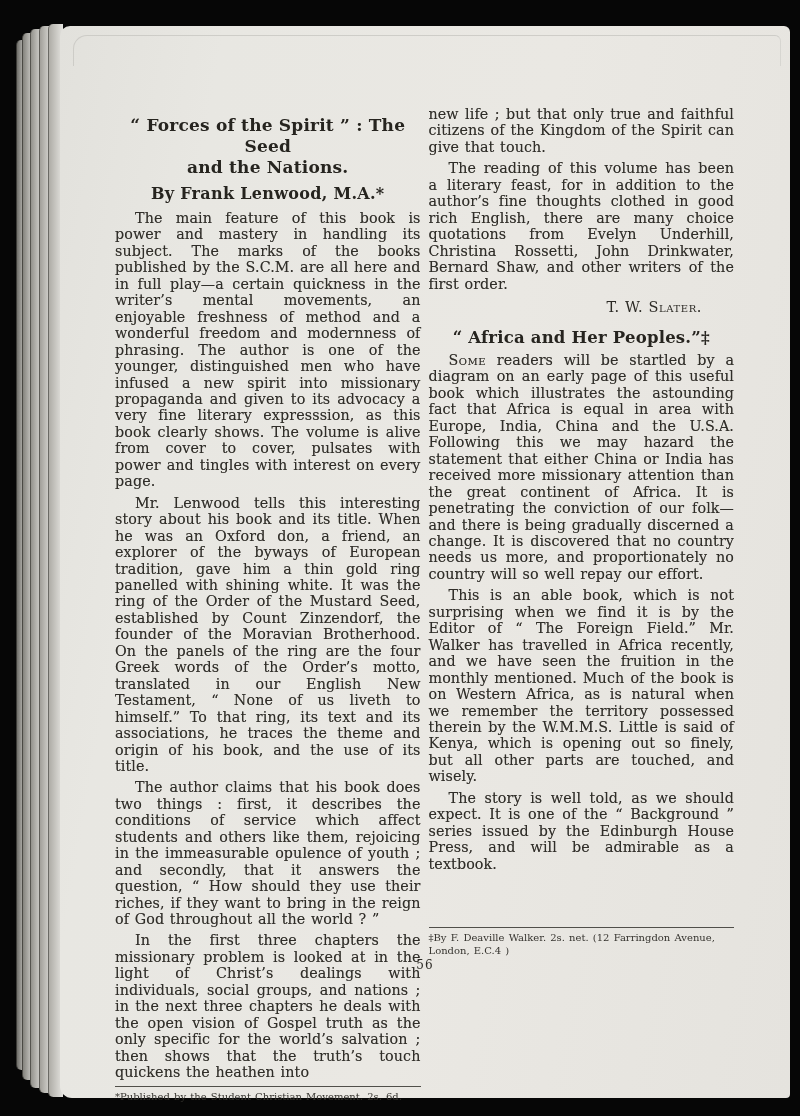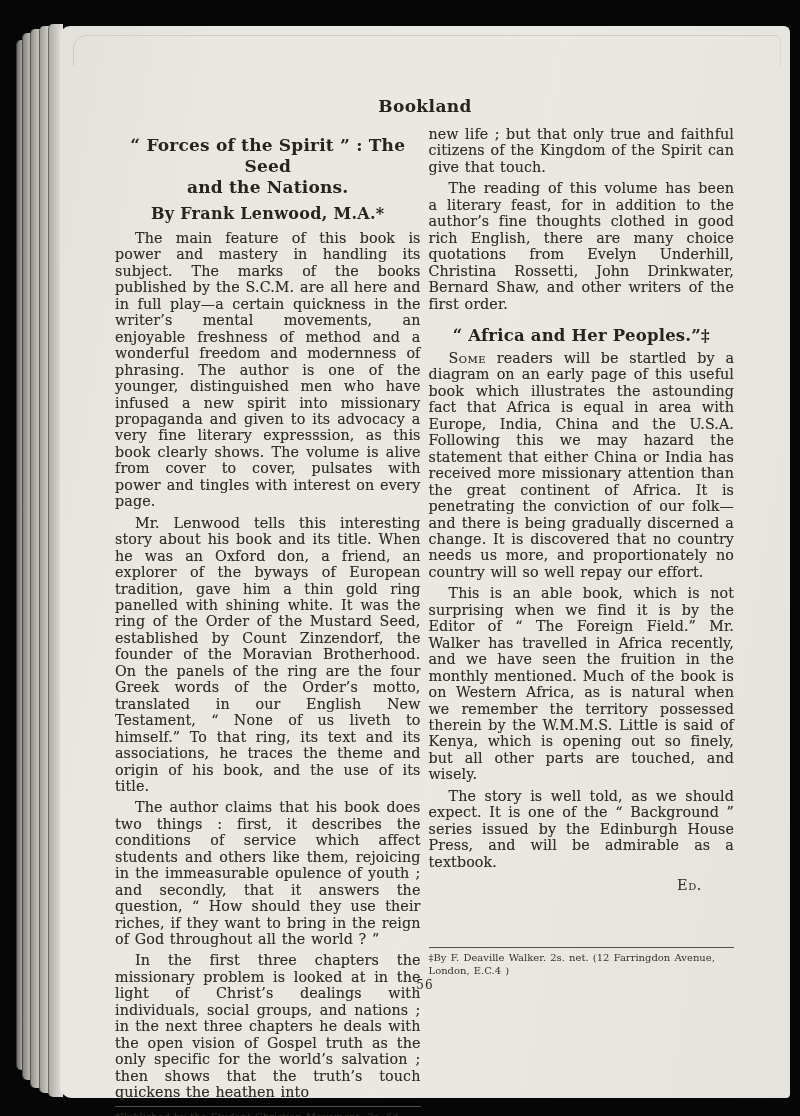--- a/index.html
+++ b/index.html
@@ -76,46 +76,45 @@
   <div class="page-stack">
     <div class="edge e1"></div>
     <div class="edge e2"></div>
     <div class="edge e3"></div>
     <div class="edge e4"></div>
     <div class="edge e5"></div>
   </div>
 
   <div class="page">
 
-    <div class="masthead">Bookland</div>
 
     <div class="columns">
 
       <div class="col">
         <h2 class="title">
           <span>“ Forces of the Spirit ” :  The Seed</span><br>
           <span>and the Nations.</span>
         </h2>
         <div class="byline">By Frank Lenwood, M.A.*</div>
         <p class="body-p">The main feature of this book is power and mastery in handling its subject.  The marks of the books published by the S.C.M. are all here and in full play—a certain quickness in the writer’s mental movements, an enjoyable freshness of method and a wonderful freedom and modernness of phrasing.  The author is one of the younger, distinguished men who have infused a new spirit into missionary propaganda and given to its advocacy a very fine literary expresssion, as this book clearly shows.  The volume is alive from cover to cover, pulsates with power and tingles with interest on every page.</p>
         <p class="body-p">Mr. Lenwood tells this interesting story about his book and its title.  When he was an Oxford don, a friend, an explorer of the byways of European tradition, gave him a thin gold ring panelled with shining white.  It was the ring of the Order of the Mustard Seed, established by Count Zinzendorf, the founder of the Moravian Brotherhood.  On the panels of the ring are the four Greek words of the Order’s motto, translated in our English New Testament, “ None of us liveth to himself.”  To that ring, its text and its associations, he traces the theme and origin of his book, and the use of its title.</p>
         <p class="body-p">The author claims that his book does two things : first, it describes the conditions of service which affect students and others like them, rejoicing in the immeasurable opulence of youth ; and secondly, that it answers the question, “ How should they use their riches, if they want to bring in the reign of God throughout all the world ? ”</p>
         <p class="body-p">In the first three chapters the missionary problem is looked at in the light of Christ’s dealings with individuals, social groups, and nations ; in the next three chapters he deals with the open vision of Gospel truth as the only specific for the world’s salvation ; then shows that the truth’s touch quickens the heathen into</p>
         <div class="footnote">*Published by the Student Christian Movement.  2s. 6d.</div>
       </div>
 
       <div class="col">
         <p class="body-p no-indent">new life ; but that only true and faithful citizens of the Kingdom of the Spirit can give that touch.</p>
         <p class="body-p">The reading of this volume has been a literary feast, for in addition to the author’s fine thoughts clothed in good rich English, there are many choice quotations from Evelyn Underhill, Christina Rossetti, John Drinkwater, Bernard Shaw, and other writers of the first order.</p>
+        <div class="signature">T. W. Slater.</div>
 
         <h2 class="title africa-title">“ Africa and Her Peoples.”‡</h2>
         <p class="body-p"><span class="smallcaps">Some</span><span> readers will be startled by a diagram on an early page of this useful book which illustrates the astounding fact that Africa is equal in area with Europe, India, China and the U.S.A.  Following this we may hazard the statement that either China or India has received more missionary attention than the great continent of Africa.  It is penetrating the conviction of our folk—and there is being gradually discerned a change.  It is discovered that no country needs us more, and proportionately no country will so well repay our effort.</span></p>
         <p class="body-p">This is an able book, which is not surprising when we find it is by the Editor of “ The Foreign Field.”  Mr. Walker has travelled in Africa recently, and we have seen the fruition in the monthly mentioned.  Much of the book is on Western Africa, as is natural when we remember the territory possessed therein by the W.M.M.S. Little is said of Kenya, which is opening out so finely, but all other parts are touched, and wisely.</p>
         <p class="body-p">The story is well told, as we should expect.  It is one of the “ Background ” series issued by the Edinburgh House Press, and will be admirable as a textbook.</p>
-        <div class="signature">Ed.</div>
         <div class="footnote">‡By F. Deaville Walker.  2s. net.  (12 Farringdon Avenue, London, E.C.4 )</div>
       </div>
 
     </div>
 
     <div class="page-number">56</div>
 
   </div>
 </div>
 

